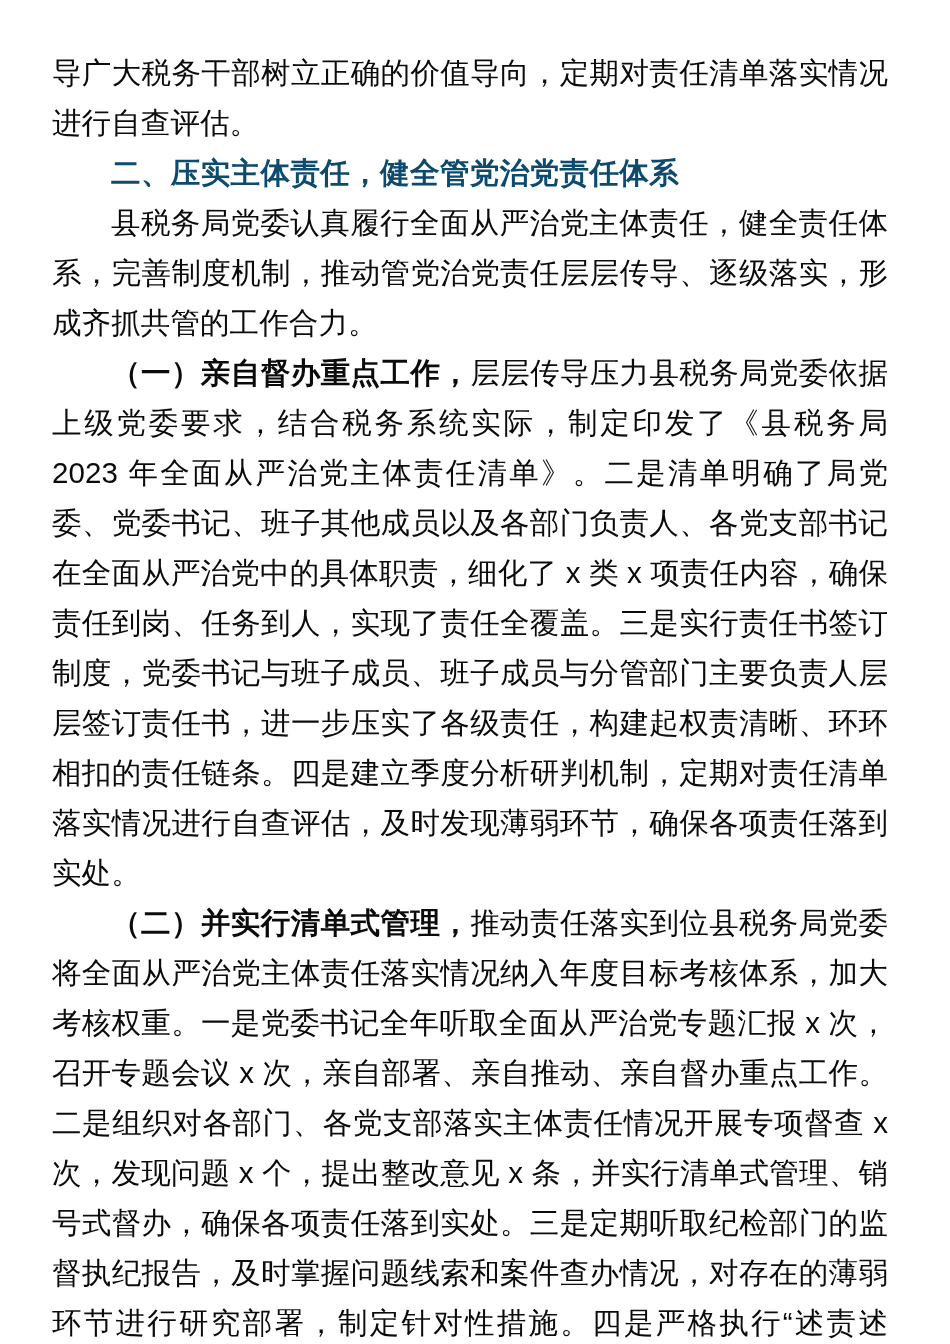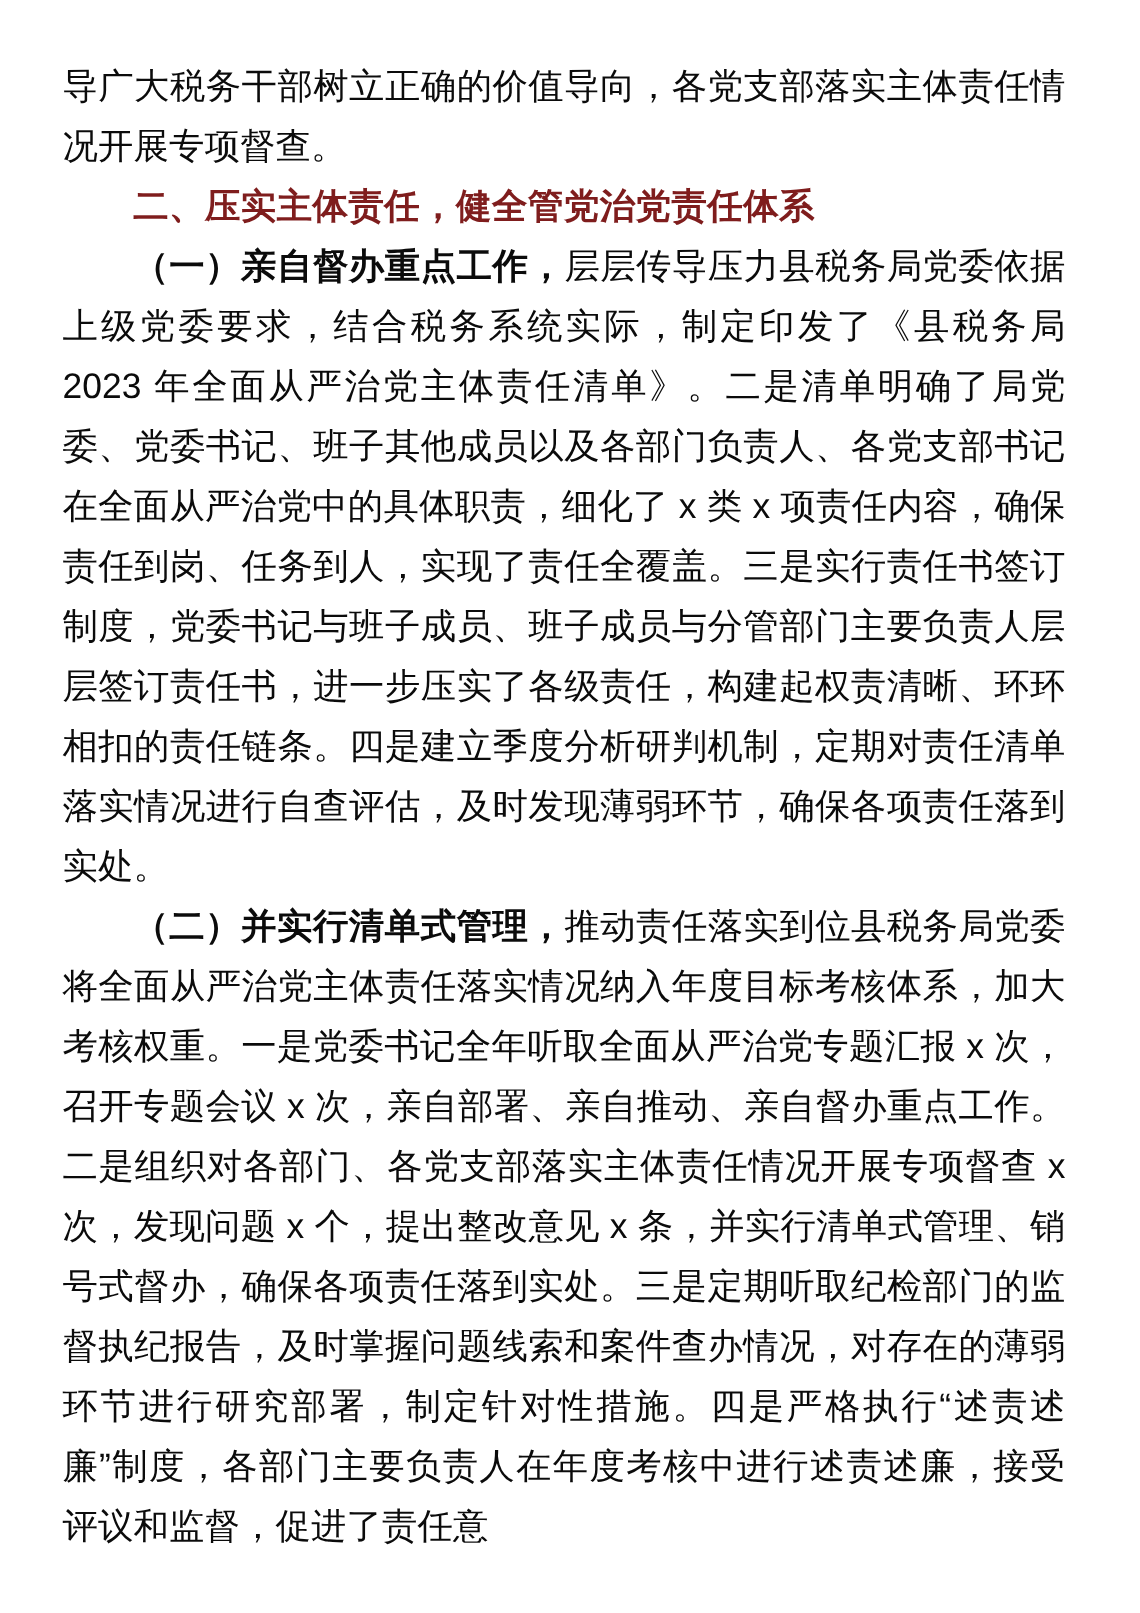--- a/index.html
+++ b/index.html
@@ -38,43 +38,44 @@
     -webkit-font-smoothing: antialiased;
   }
   .para.indent {
     text-indent: 2em;
   }
   .heading2 {
     margin: 0;
     padding: 0;
     font-size: 29.5px;
     line-height: 50px;
-    color: #7f1d1d;
+    color: #0c4a6e;
     text-indent: 2em;
     font-weight: 600;
     letter-spacing: 0.4px;
   }
   .lead {
     font-weight: 800;
     letter-spacing: 0.2px;
   }
   
   .para, .heading2 { font-kerning: none; }
 </style>
 </head>
 <body>
 
 <div id="page">
 
   <div id="doc-body">
 
-    <p class="para">导广大税务干部树立正确的价值导向，各党支部落实主体责任情况开展专项督查。</p>
+    <p class="para">导广大税务干部树立正确的价值导向，定期对责任清单落实情况进行自查评估。</p>
 
     <p class="heading2">二、压实主体责任，健全管党治党责任体系</p>
 
+    <p class="para indent">县税务局党委认真履行全面从严治党主体责任，健全责任体系，完善制度机制，推动管党治党责任层层传导、逐级落实，形成齐抓共管的工作合力。</p>
 
     <p class="para indent">
       <span class="lead">（一）亲自督办重点工作，</span><span>层层传导压力县税务局党委依据上级党委要求，结合税务系统实际，制定印发了《县税务局 2023 年全面从严治党主体责任清单》。二是清单明确了局党委、党委书记、班子其他成员以及各部门负责人、各党支部书记在全面从严治党中的具体职责，细化了 x 类 x 项责任内容，确保责任到岗、任务到人，实现了责任全覆盖。三是实行责任书签订制度，党委书记与班子成员、班子成员与分管部门主要负责人层层签订责任书，进一步压实了各级责任，构建起权责清晰、环环相扣的责任链条。四是建立季度分析研判机制，定期对责任清单落实情况进行自查评估，及时发现薄弱环节，确保各项责任落到实处。</span>
     </p>
 
     <p class="para indent">
       <span class="lead">（二）并实行清单式管理，</span><span>推动责任落实到位县税务局党委将全面从严治党主体责任落实情况纳入年度目标考核体系，加大考核权重。一是党委书记全年听取全面从严治党专题汇报 x 次，召开专题会议 x 次，亲自部署、亲自推动、亲自督办重点工作。二是组织对各部门、各党支部落实主体责任情况开展专项督查 x 次，发现问题 x 个，提出整改意见 x 条，并实行清单式管理、销号式督办，确保各项责任落到实处。三是定期听取纪检部门的监督执纪报告，及时掌握问题线索和案件查办情况，对存在的薄弱环节进行研究部署，制定针对性措施。四是严格执行“述责述廉”制度，各部门主要负责人在年度考核中进行述责述廉，接受评议和监督，促进了责任意</span>
     </p>
 
   </div>

